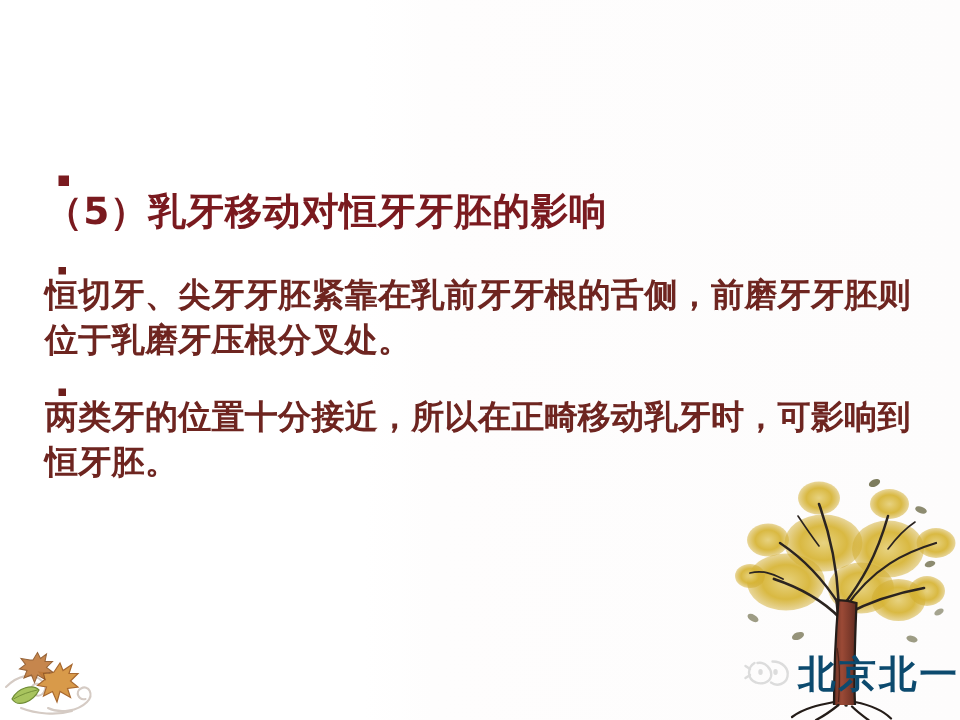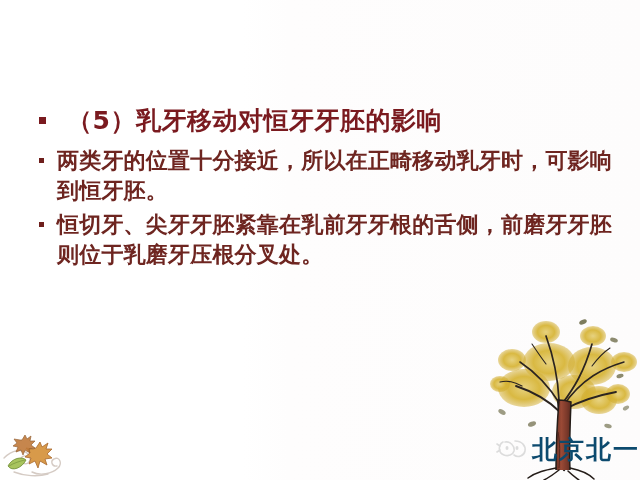--- a/index.html
+++ b/index.html
@@ -38,20 +38,21 @@
   .content {
     position: absolute;
     left: 30px;
     top: 104px;
     width: 590px;
   }
 
   .bullet-row {
     display: flex;
     align-items: flex-start;
+    flex-direction: column;
   }
 
   .bullet-row.level1 {
     margin-bottom: 8px;
   }
   .bullet-row.level2 {
     margin-bottom: 4px;
   }
 
   .marker {
@@ -149,26 +150,26 @@
 
   <div class="content">
 
     <div class="bullet-row level1">
       <span class="marker lv1"></span>
       <span class="line-text title-text">（5）乳牙移动对恒牙牙胚的影响</span>
     </div>
 
     <div class="bullet-row level2">
       <span class="marker lv2"></span>
-      <span class="line-text body-text">两类牙的位置十分接近，所以在正畸移动乳牙时，可影响到恒牙胚。</span>
+      <span class="line-text body-text">恒切牙、尖牙牙胚紧靠在乳前牙牙根的舌侧，前磨牙牙胚则位于乳磨牙压根分叉处。</span>
     </div>
 
     <div class="bullet-row level2">
       <span class="marker lv2"></span>
-      <span class="line-text body-text">恒切牙、尖牙牙胚紧靠在乳前牙牙根的舌侧，前磨牙牙胚则位于乳磨牙压根分叉处。</span>
+      <span class="line-text body-text">两类牙的位置十分接近，所以在正畸移动乳牙时，可影响到恒牙胚。</span>
     </div>
 
   </div>
 
   <div class="tree-art">
     <svg width="154" height="180" viewBox="0 0 154 180" xmlns="http://www.w3.org/2000/svg">
       <defs>
         <radialGradient id="fol" cx="50%" cy="50%" r="55%">
           <stop offset="0%" stop-color="#e6d07a" stop-opacity="0.95"></stop>
           <stop offset="55%" stop-color="#d6b332" stop-opacity="0.92"></stop>

